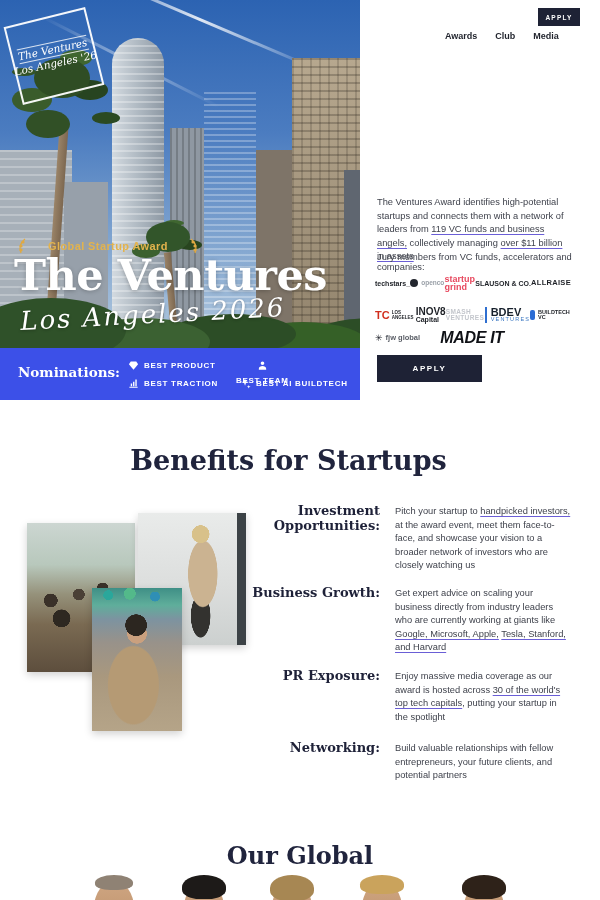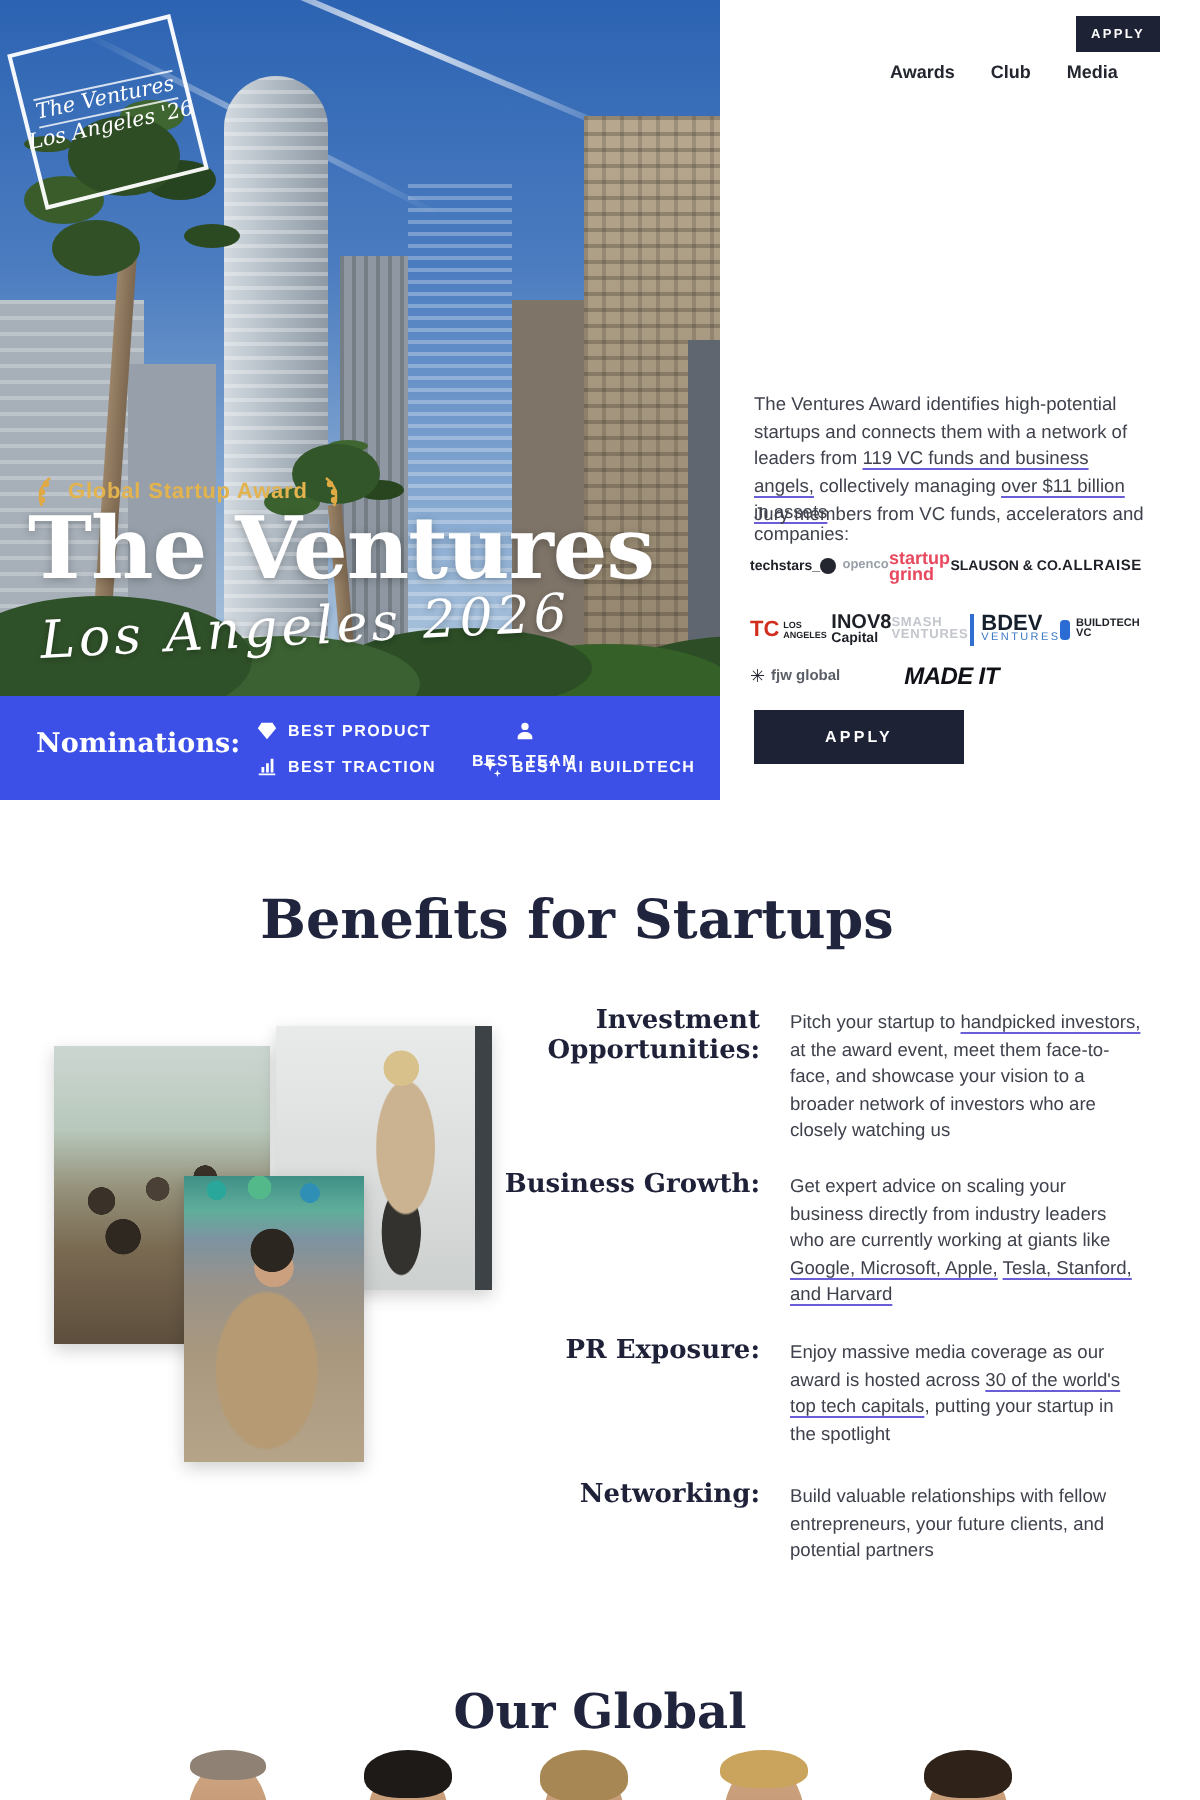--- a/index.html
+++ b/index.html
@@ -41,21 +41,21 @@
   .f2{left:146px;top:222px;width:44px;height:30px;background:#32552a;
       box-shadow:-22px 14px 0 -8px #3b612f,22px 8px 0 -10px #28451f,6px -14px 0 -12px #3f6630;}
   .greens{position:absolute;left:-24px;top:298px;width:150px;height:64px;border-radius:50%;background:#2f5129;
       box-shadow:92px 12px 0 -8px #3b6132,182px 4px 0 -12px #2c4d26,252px 14px 0 -10px #356027,
                  322px 6px 0 -14px #2c4d26,370px 16px 0 -12px #30522a,130px 30px 0 -6px #274722;}
   .stamp{position:absolute;left:12px;top:16px;width:80px;height:76px;border:2.5px solid rgba(255,255,255,.95);
       transform:rotate(-14deg);display:flex;flex-direction:column;justify-content:center;align-items:center;}
   .stamp .sline{font-family:"DejaVu Serif",serif;font-style:italic;color:#fff;font-size:10.5px;
       line-height:13px;transform:rotate(2deg);white-space:nowrap;}
   .stamp .sline.first{border-top:1px solid rgba(255,255,255,.8);border-bottom:1px solid rgba(255,255,255,.8);}
-  .badge{position:absolute;left:16px;top:238px;display:flex;align-items:center;gap:6px;text-align:center;}
+  .badge{position:absolute;left:16px;top:238px;display:flex;align-items:center;gap:20px;text-align:center;}
   .badge-text{color:#e3b34d;font-size:11px;font-weight:bold;letter-spacing:.4px;}
   .hero-title{position:absolute;left:14px;top:250px;color:#fff;font-family:"DejaVu Serif",serif;
       font-weight:bold;font-size:43px;letter-spacing:-.5px;text-shadow:0 1px 4px rgba(0,0,0,.25);}
   .hero-sub{position:absolute;left:20px;top:299px;color:#fff;font-family:"DejaVu Serif",serif;
       font-style:italic;font-size:26px;letter-spacing:2px;transform:rotate(-3deg);
       text-shadow:0 1px 3px rgba(0,0,0,.3);}
   .banner{position:absolute;left:0;top:348px;width:360px;height:52px;background:#3c50e8;}
   .nom-label{position:absolute;left:18px;top:16px;color:#fff;font-family:"DejaVu Serif",serif;
       font-weight:bold;font-size:13.5px;}
   .nom{position:absolute;display:flex;align-items:center;gap:5px;color:#fff;}
@@ -67,21 +67,21 @@
   .nav{position:absolute;left:360px;top:8px;width:230px;height:20px;}
   .nav-links{position:absolute;left:85px;top:3px;display:flex;gap:18px;margin-top:20px;}
   .nav-link{font-size:9px;font-weight:bold;color:#23262f;cursor:pointer;}
   .apply-small{position:absolute;left:178px;top:0;width:42px;height:18px;background:#1e2235;color:#fff;
       font-size:6.5px;font-weight:bold;letter-spacing:1.2px;display:flex;align-items:center;justify-content:center;cursor:pointer;}
   .intro-paragraph{position:absolute;left:377px;top:196px;width:192px;font-size:9.3px;
       line-height:13.5px;color:#3f424c;}
   .u{text-decoration:underline;text-decoration-color:#6a5ed6;text-underline-offset:2px;cursor:pointer;}
   .jury-line{position:absolute;left:377px;top:252px;width:200px;font-size:9.3px;color:#3f424c;}
   .logo-row{position:absolute;left:375px;width:196px;display:flex;justify-content:space-between;align-items:center;}
-  .lrow1{top:271px;height:24px;}.lrow2{top:300px;height:30px;}.lrow3{top:328px;height:20px;justify-content:flex-start;gap:32px;}
+  .lrow1{top:271px;height:24px;}.lrow2{top:300px;height:30px;}.lrow3{top:328px;height:20px;justify-content:flex-start;gap:20px;}
   .logo{display:inline-flex;flex-direction:column;line-height:1;color:#1d2026;align-items:flex-start;}
   .logo .ln{display:block;}
   .lg-techstars .ln{font-size:7px;font-weight:800;}
   .lg-openco{flex-direction:row;align-items:center;gap:3px;}
   .lg-openco::before{content:"";width:8px;height:8px;border-radius:50%;background:#23262e;}
   .lg-openco .ln{font-size:6.5px;font-weight:bold;color:#9aa0a8;}
   .lg-startupgrind .ln{font-size:9px;font-weight:800;color:#e8495f;line-height:8.5px;}
   .lg-slauson .ln{font-size:7px;font-weight:900;}
   .lg-allraise .ln{font-size:7.5px;font-weight:900;letter-spacing:.3px;}
   .lg-tcla{flex-direction:row;align-items:center;gap:2px;}
@@ -92,21 +92,21 @@
   .lg-smash .ln{font-size:6.5px;font-weight:800;color:#c3c6cc;letter-spacing:.4px;}
   .lg-bdev{border-left:2px solid #2f6fd0;padding-left:4px;}
   .lg-bdev .ln:first-child{font-size:11px;font-weight:800;color:#16202c;line-height:10px;}
   .lg-bdev .ln:last-child{font-size:5.5px;color:#3a77c2;letter-spacing:1.2px;}
   .lg-buildtech{flex-direction:row;align-items:center;gap:3px;}
   .lg-buildtech::before{content:"";width:6px;height:10px;border-radius:2px;background:#2b6cd4;}
   .lg-buildtech .ln{font-size:5.5px;font-weight:800;}
   .lg-fjw{flex-direction:row;align-items:center;gap:3px;}
   .lg-fjw::before{content:"\2733";font-size:9px;color:#23262e;}
   .lg-fjw .ln{font-size:7.5px;font-weight:600;color:#5a5e66;}
-  .lg-madeit .ln{font-size:12px;font-weight:900;font-style:italic;letter-spacing:-.3px;color:#0f1116;}
+  .lg-madeit .ln{font-size:16px;font-weight:900;font-style:italic;letter-spacing:-.3px;color:#0f1116;}
   .apply-big{position:absolute;left:377px;top:355px;width:105px;height:27px;background:#1e2235;color:#fff;
       font-size:8px;font-weight:bold;letter-spacing:1.6px;display:flex;align-items:center;justify-content:center;cursor:pointer;}
 
   
   .benefits-title{position:absolute;left:0;top:445px;width:577px;text-align:center;
       font-family:"DejaVu Serif",serif;font-weight:bold;font-size:27px;color:#20243d;}
   .photo{position:absolute;box-shadow:0 3px 8px rgba(0,0,0,.18);}
   .photo-audience{left:27px;top:523px;width:108px;height:149px;
       background:
         radial-gradient(circle 7px at 22% 52%, #3a3129 97%, transparent),

